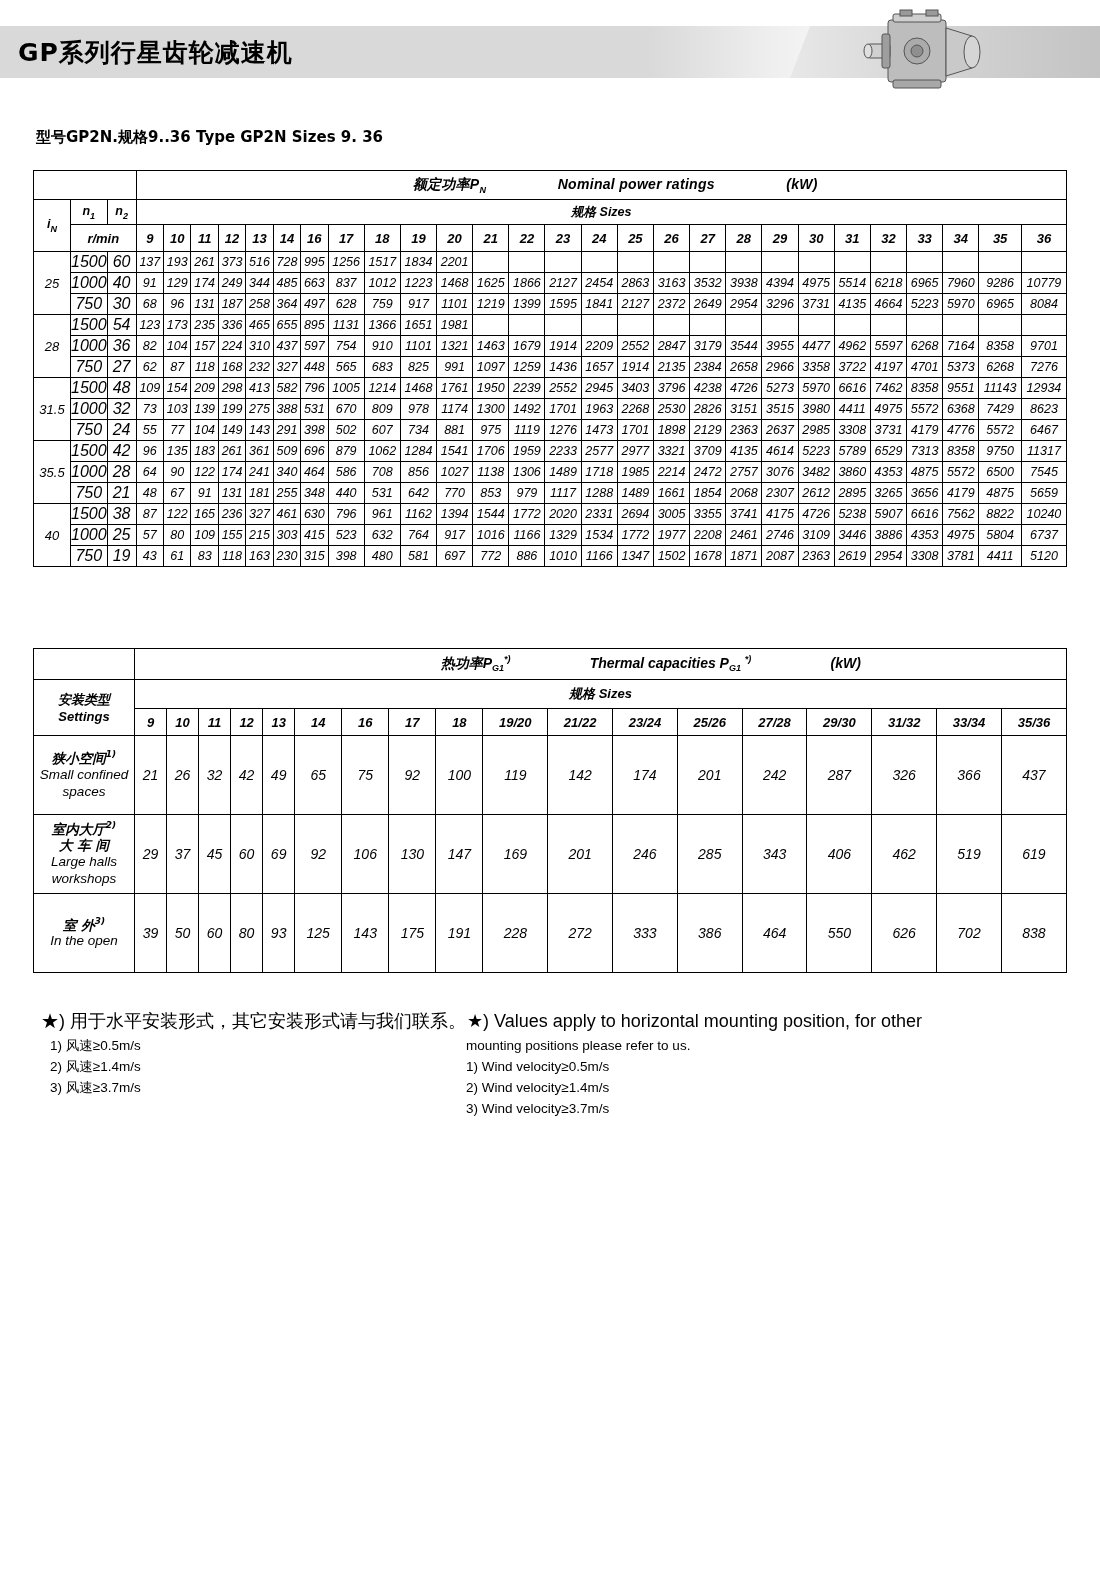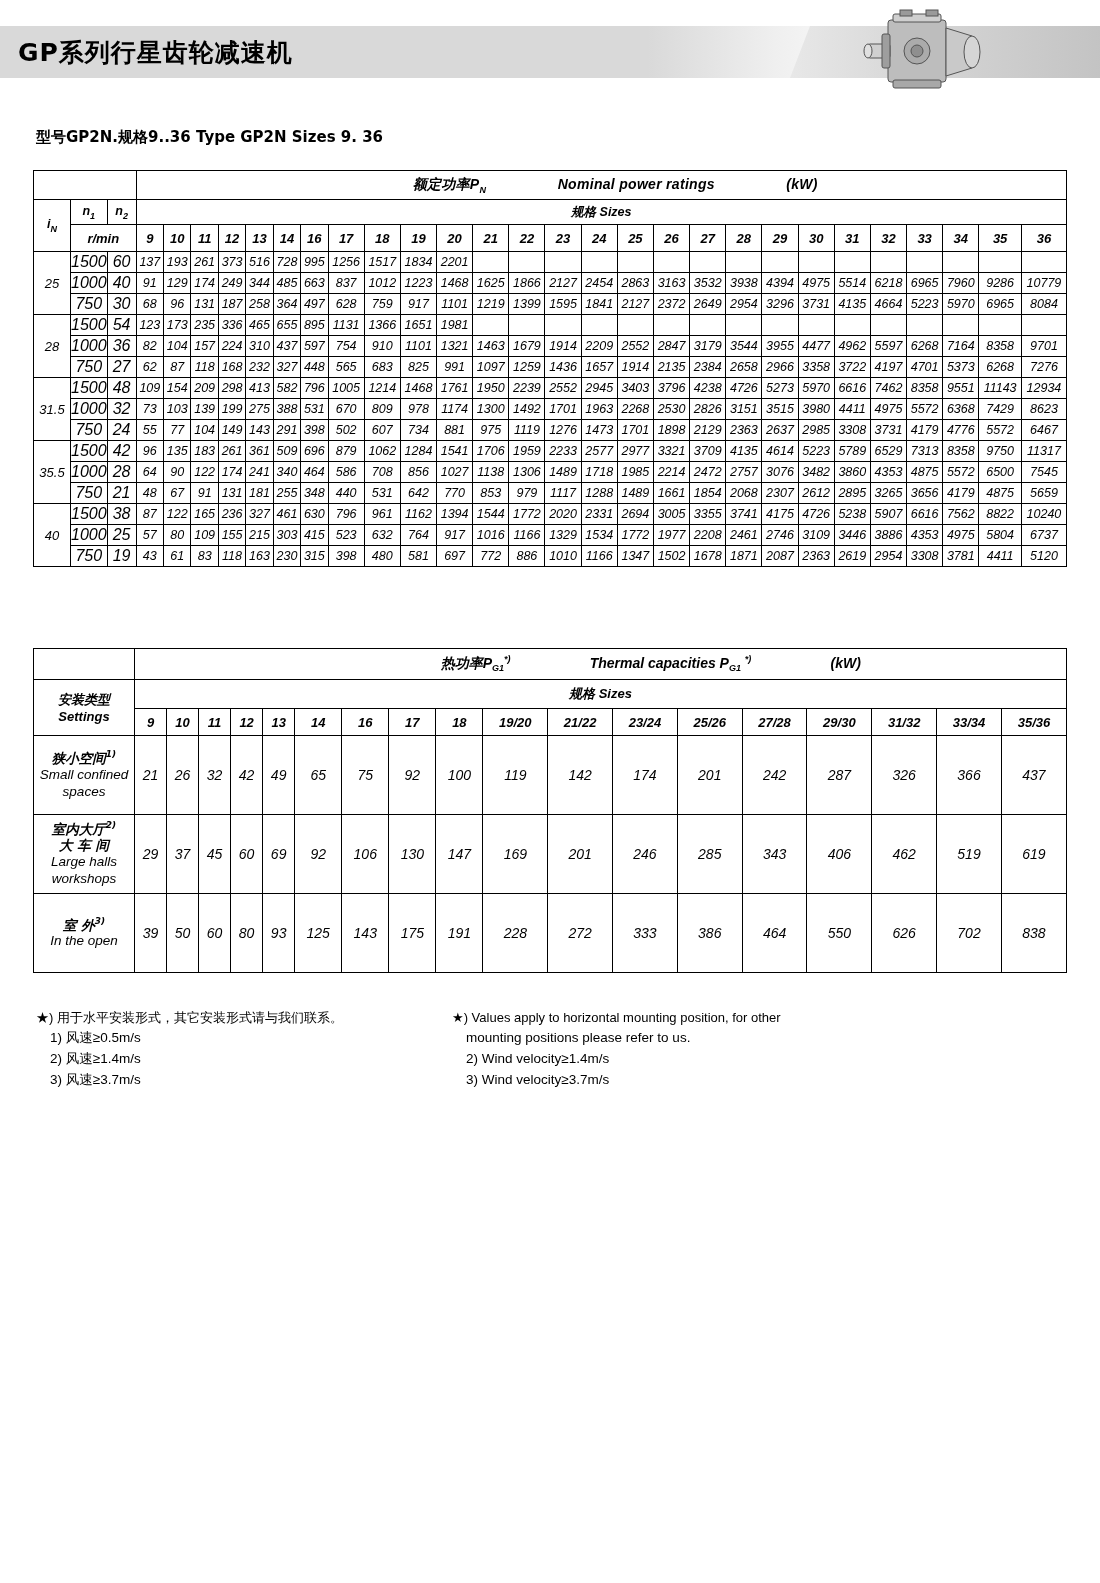--- a/index.html
+++ b/index.html
@@ -106,21 +106,21 @@
   #thermal-table td.rowlabel .cn{font-weight:bold;font-family:"DejaVu Sans",sans-serif;}
 
   
   .notes{
     position:absolute;
     font-size:13.5px;
     line-height:1.55;
   }
   .notes-cn{left:36px; top:1008px; width:430px;}
   .notes-en{left:452px; top:1008px; width:470px;}
-  .notes .star{font-size:13px;}
+  .notes .star{font-size:18px;text-align:right;}
   .note-ind{padding-left:14px;}
 </style>
 </head>
 <body>
 
 <div class="header">
   <div class="header-bar"></div>
   <div class="header-bar2"></div>
   <div class="header-title">GP系列行星齿轮减速机</div>
   <svg class="gearbox" viewBox="0 0 130 92">
@@ -770,15 +770,16 @@
 <div class="notes notes-cn">
   <div class="star">★) 用于水平安装形式，其它安装形式请与我们联系。</div>
   <div class="note-ind">1) 风速≥0.5m/s</div>
   <div class="note-ind">2) 风速≥1.4m/s</div>
   <div class="note-ind">3) 风速≥3.7m/s</div>
 </div>
 
 <div class="notes notes-en">
   <div class="star">★) Values apply to horizontal mounting position, for other</div>
   <div class="note-ind">mounting positions please refer to us.</div>
+  <div class="note-ind">1) Wind velocity≥0.5m/s</div>
   <div class="note-ind">2) Wind velocity≥1.4m/s</div>
   <div class="note-ind">3) Wind velocity≥3.7m/s</div>
 </div>
 
 </body></html>

